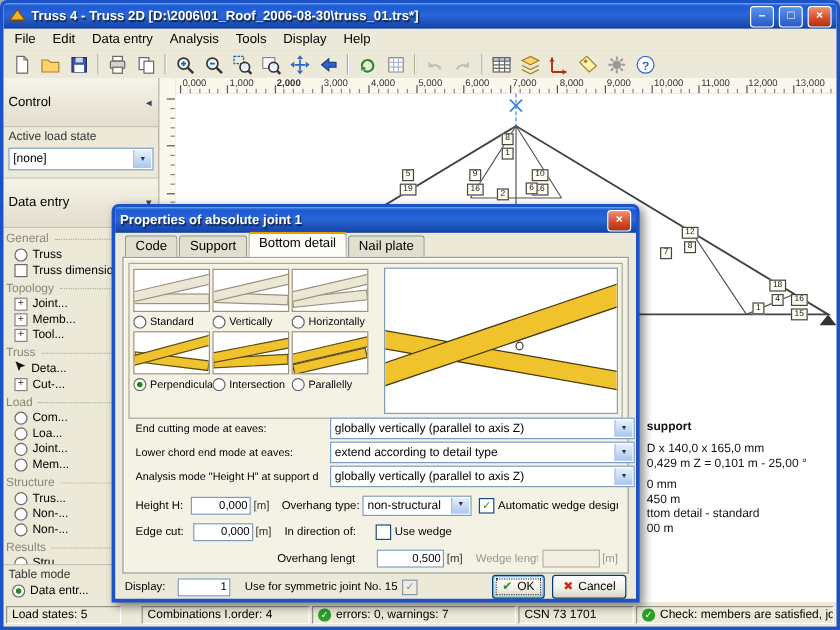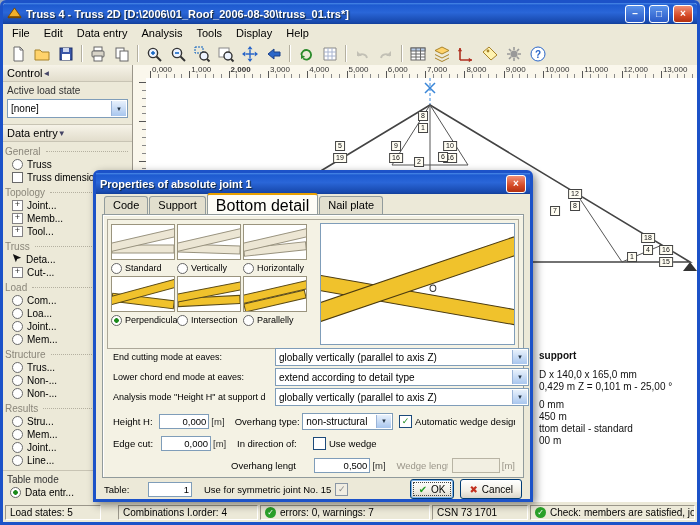--- a/index.html
+++ b/index.html
@@ -19,21 +19,21 @@
   #menubar{position:absolute;left:0;top:21px;right:0;height:18px;display:flex;align-items:center;background:#ece9d8;border-bottom:1px solid #d8d4c4;padding-left:2px;}
   .menu-item{padding:2px 7px;}
   #toolbar{position:absolute;left:0;top:39px;right:0;height:23px;display:flex;align-items:center;background:#ece9d8;border-bottom:1px solid #c4c0b0;padding-left:3px;}
   .tbtn{width:22px;height:20px;display:flex;align-items:center;justify-content:center;border:1px solid transparent;border-radius:2px;}
   .tbtn.disabled svg{opacity:.35;}
   .tsep{width:1px;height:17px;background:#b4b0a0;border-right:1px solid #fff;margin:0 3px;}
 
   
   #main{position:absolute;left:0;top:62px;right:0;bottom:20px;display:flex;}
   #sidebar{width:129px;flex:none;border-right:1px solid #9a968a;background:#ece9d8;display:flex;flex-direction:column;overflow:hidden;}
-  .side-caption{height:16px;display:flex;align-items:center;padding:0 4px;border-bottom:1px solid #c8c4b4;background:linear-gradient(180deg,#f6f3e8,#e2ddcc);}
+  .side-caption{height:16px;display:flex;align-items:center;justify-content:space-between;padding:12px 4px;border-bottom:1px solid #c8c4b4;background:linear-gradient(180deg,#f6f3e8,#e2ddcc);}
   .cap-arrow{font-size:8px;color:#446;}
   .side-label{padding:3px 4px 1px;color:#333;font-size:10px;}
   .combo{position:relative;height:17px;background:#fff;border:1px solid #7f9db9;display:flex;align-items:center;font-size:10px;}
   .combo .cval{padding:0 16px 0 3px;white-space:nowrap;overflow:hidden;}
   .combo .combo-arrow{position:absolute;right:1px;top:1px;bottom:1px;width:14px;display:flex;align-items:center;justify-content:center;
     font-size:6px;color:#234;background:linear-gradient(180deg,#e8f1fc,#a8c6ee);border-left:1px solid #9ab4d8;}
   #load-combo{margin:2px 4px 4px;}
   .side-div{border-top:1px solid #c8c4b4;margin:2px 0 0;}
   #tree{flex:1;padding:1px 2px;overflow:hidden;}
   .tsec{display:flex;align-items:center;gap:3px;color:#8a867a;font-size:10px;margin-top:2px;height:13px;}
@@ -61,21 +61,21 @@
   .frag.bold{font-weight:bold;}
 
   
   #dialog{position:absolute;left:90px;top:167px;width:440px;height:332px;box-sizing:border-box;border:3px solid #1c52c8;border-radius:6px 6px 0 0;
     background:#ece9d8;z-index:5;box-shadow:3px 3px 8px rgba(0,0,0,.45);}
   .dlg-title{position:absolute;left:0;top:0;right:0;height:21px;display:flex;align-items:center;padding:0 4px;
     background:linear-gradient(180deg,#4a8ae8 0%,#1d5ad0 10%,#2a66d8 45%,#1748ac 92%,#123e98 100%);color:#fff;font-weight:bold;font-size:11px;}
   .dlg-title .dtext{flex:1;text-shadow:1px 1px 1px #123;}
   .dlg-tabs{position:absolute;left:8px;top:23px;height:18px;display:flex;align-items:flex-end;z-index:2;}
   .tab{padding:2px 8px 1px;border:1px solid #919b9c;border-bottom:none;border-radius:3px 3px 0 0;background:#e2dfce;margin-right:1px;font-size:11px;height:14px;}
-  .tab.active{background:#fdfcf6;border-top:2px solid #e8a000;height:16px;font-size:16px;}
+  .tab.active{background:#fdfcf6;border-top:2px solid #e8a000;height:16px;font-size:11px;}
   .dlg-page{position:absolute;left:6px;right:6px;top:41px;height:262px;border:1px solid #919b9c;background:#f4f2e4;box-shadow:inset 1px 1px 0 #fff;}
   .opt-area{position:absolute;left:4px;top:4px;right:4px;height:122px;border:1px solid #aca899;padding:3px;display:flex;background:#f4f2e4;}
   #optGrid{width:204px;flex:none;display:grid;grid-template-columns:repeat(3,66px);grid-auto-rows:38px 14px;align-items:center;}
   .thumb{width:62px;height:34px;border:1px solid #9a947e;background:#fff;overflow:hidden;}
   .optlabel{display:flex;align-items:center;gap:3px;font-size:9px;white-space:nowrap;overflow:hidden;height:12px;}
   .rad{width:9px;height:9px;border:1px solid #666;border-radius:50%;background:#fff;flex:none;}
   .rad.on{background:radial-gradient(circle,#1a8a1a 0 2px,#fff 2.6px);}
   .opt-preview{flex:1;margin-left:5px;border:1px solid #7f9db9;background:#fff;position:relative;overflow:hidden;}
   .beamfill{fill:var(--beam,#f0c22c);stroke:#4a3a10;stroke-width:1;}
   .frow{position:absolute;left:10px;right:8px;display:flex;align-items:center;font-size:9.5px;height:16px;}
@@ -727,21 +727,21 @@
         <span class="flabel" style="width:84px;margin-left:118px;text-align:right">Overhang length:</span>
         <input class="fin" style="width: 50px; margin-left: 18px;" value="0,500">
         <span class="unit" style="width:18px">[m]</span>
         <span class="flabel dim" style="width:66px;margin-left:10px;text-align:right">Wedge length:</span>
         <input class="fin" style="width: 42px; margin-left: 4px;" disabled="" value="">
         <span class="unit dim">[m]</span>
       </div>
     </div>
 
     <div class="dlg-bottom">
-      <span class="flabel" style="width:44px">Table:</span>
+      <span class="flabel" style="width:44px">Display:</span>
       <input class="fin" style="width: 38px;" value="1">
       <span class="cblabel" style="margin-left:12px">Use for symmetric joint No. 15</span>
       <span class="cb dis" style="margin-left:4px">
           <span>✓</span>
         </span>
       <span style="flex:1"></span>
       <button class="xp-btn default">
         <span class="ok-ico">✔</span>
         <span>OK</span>
       </button>

